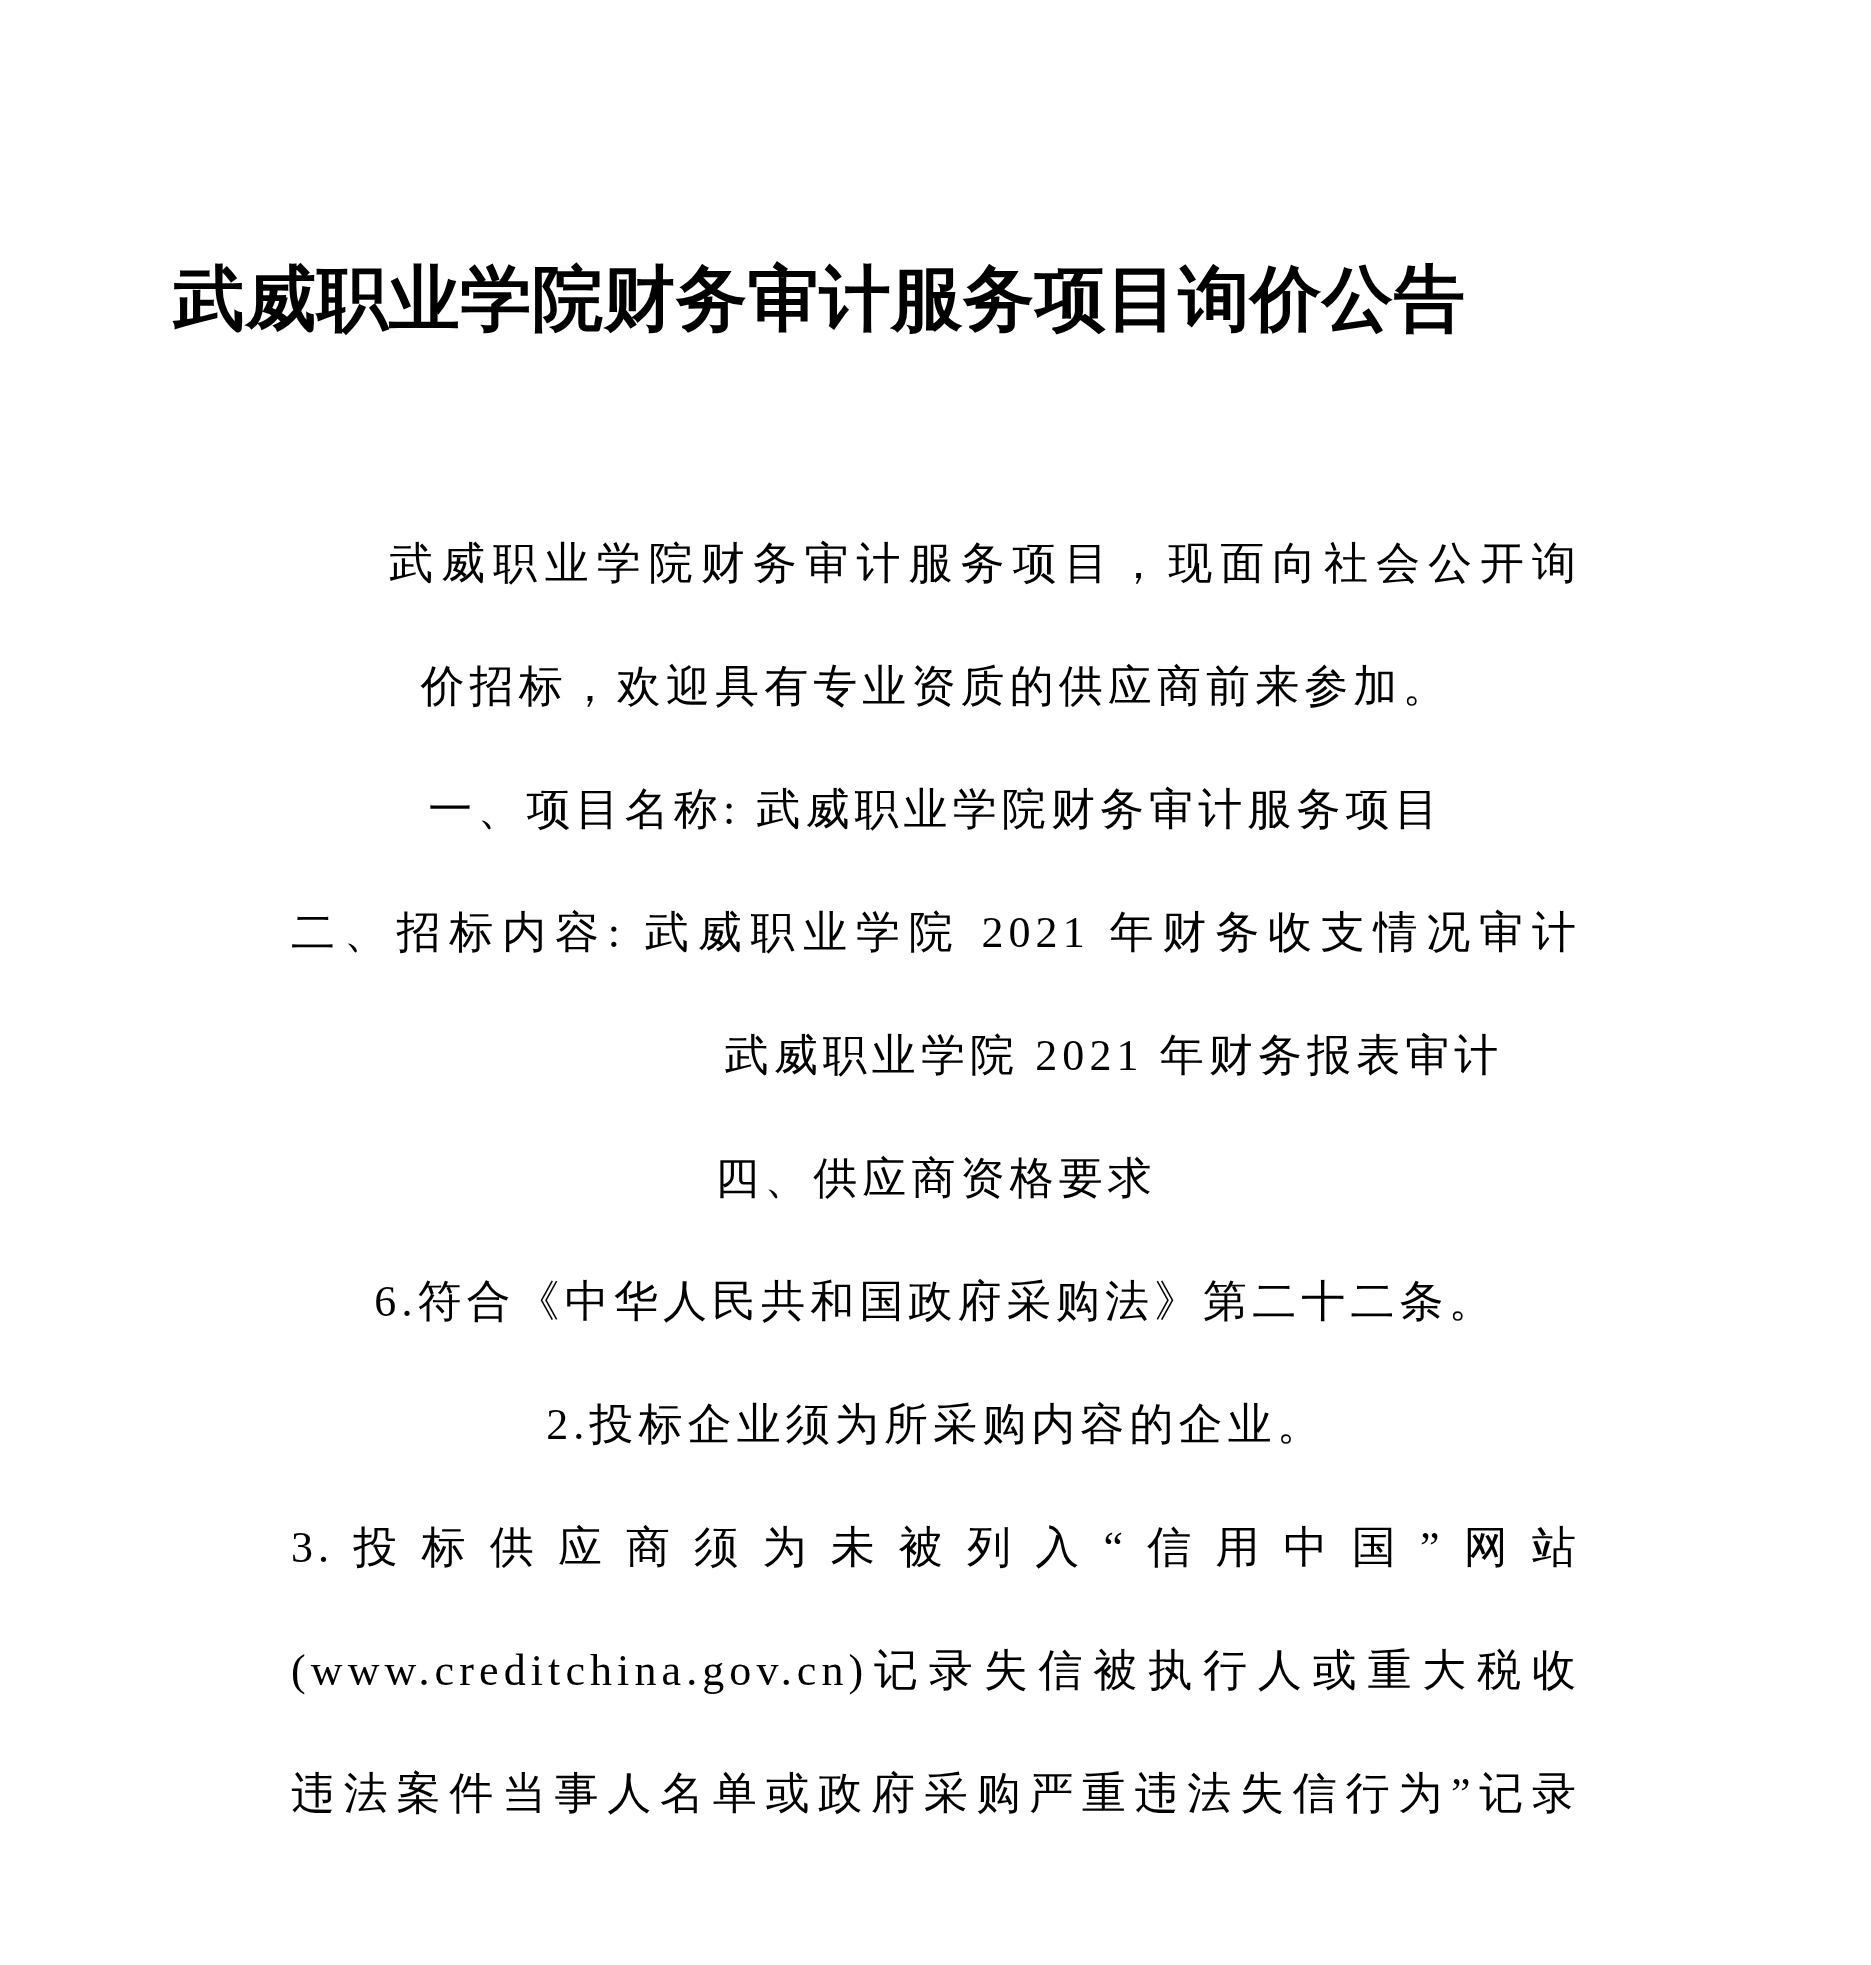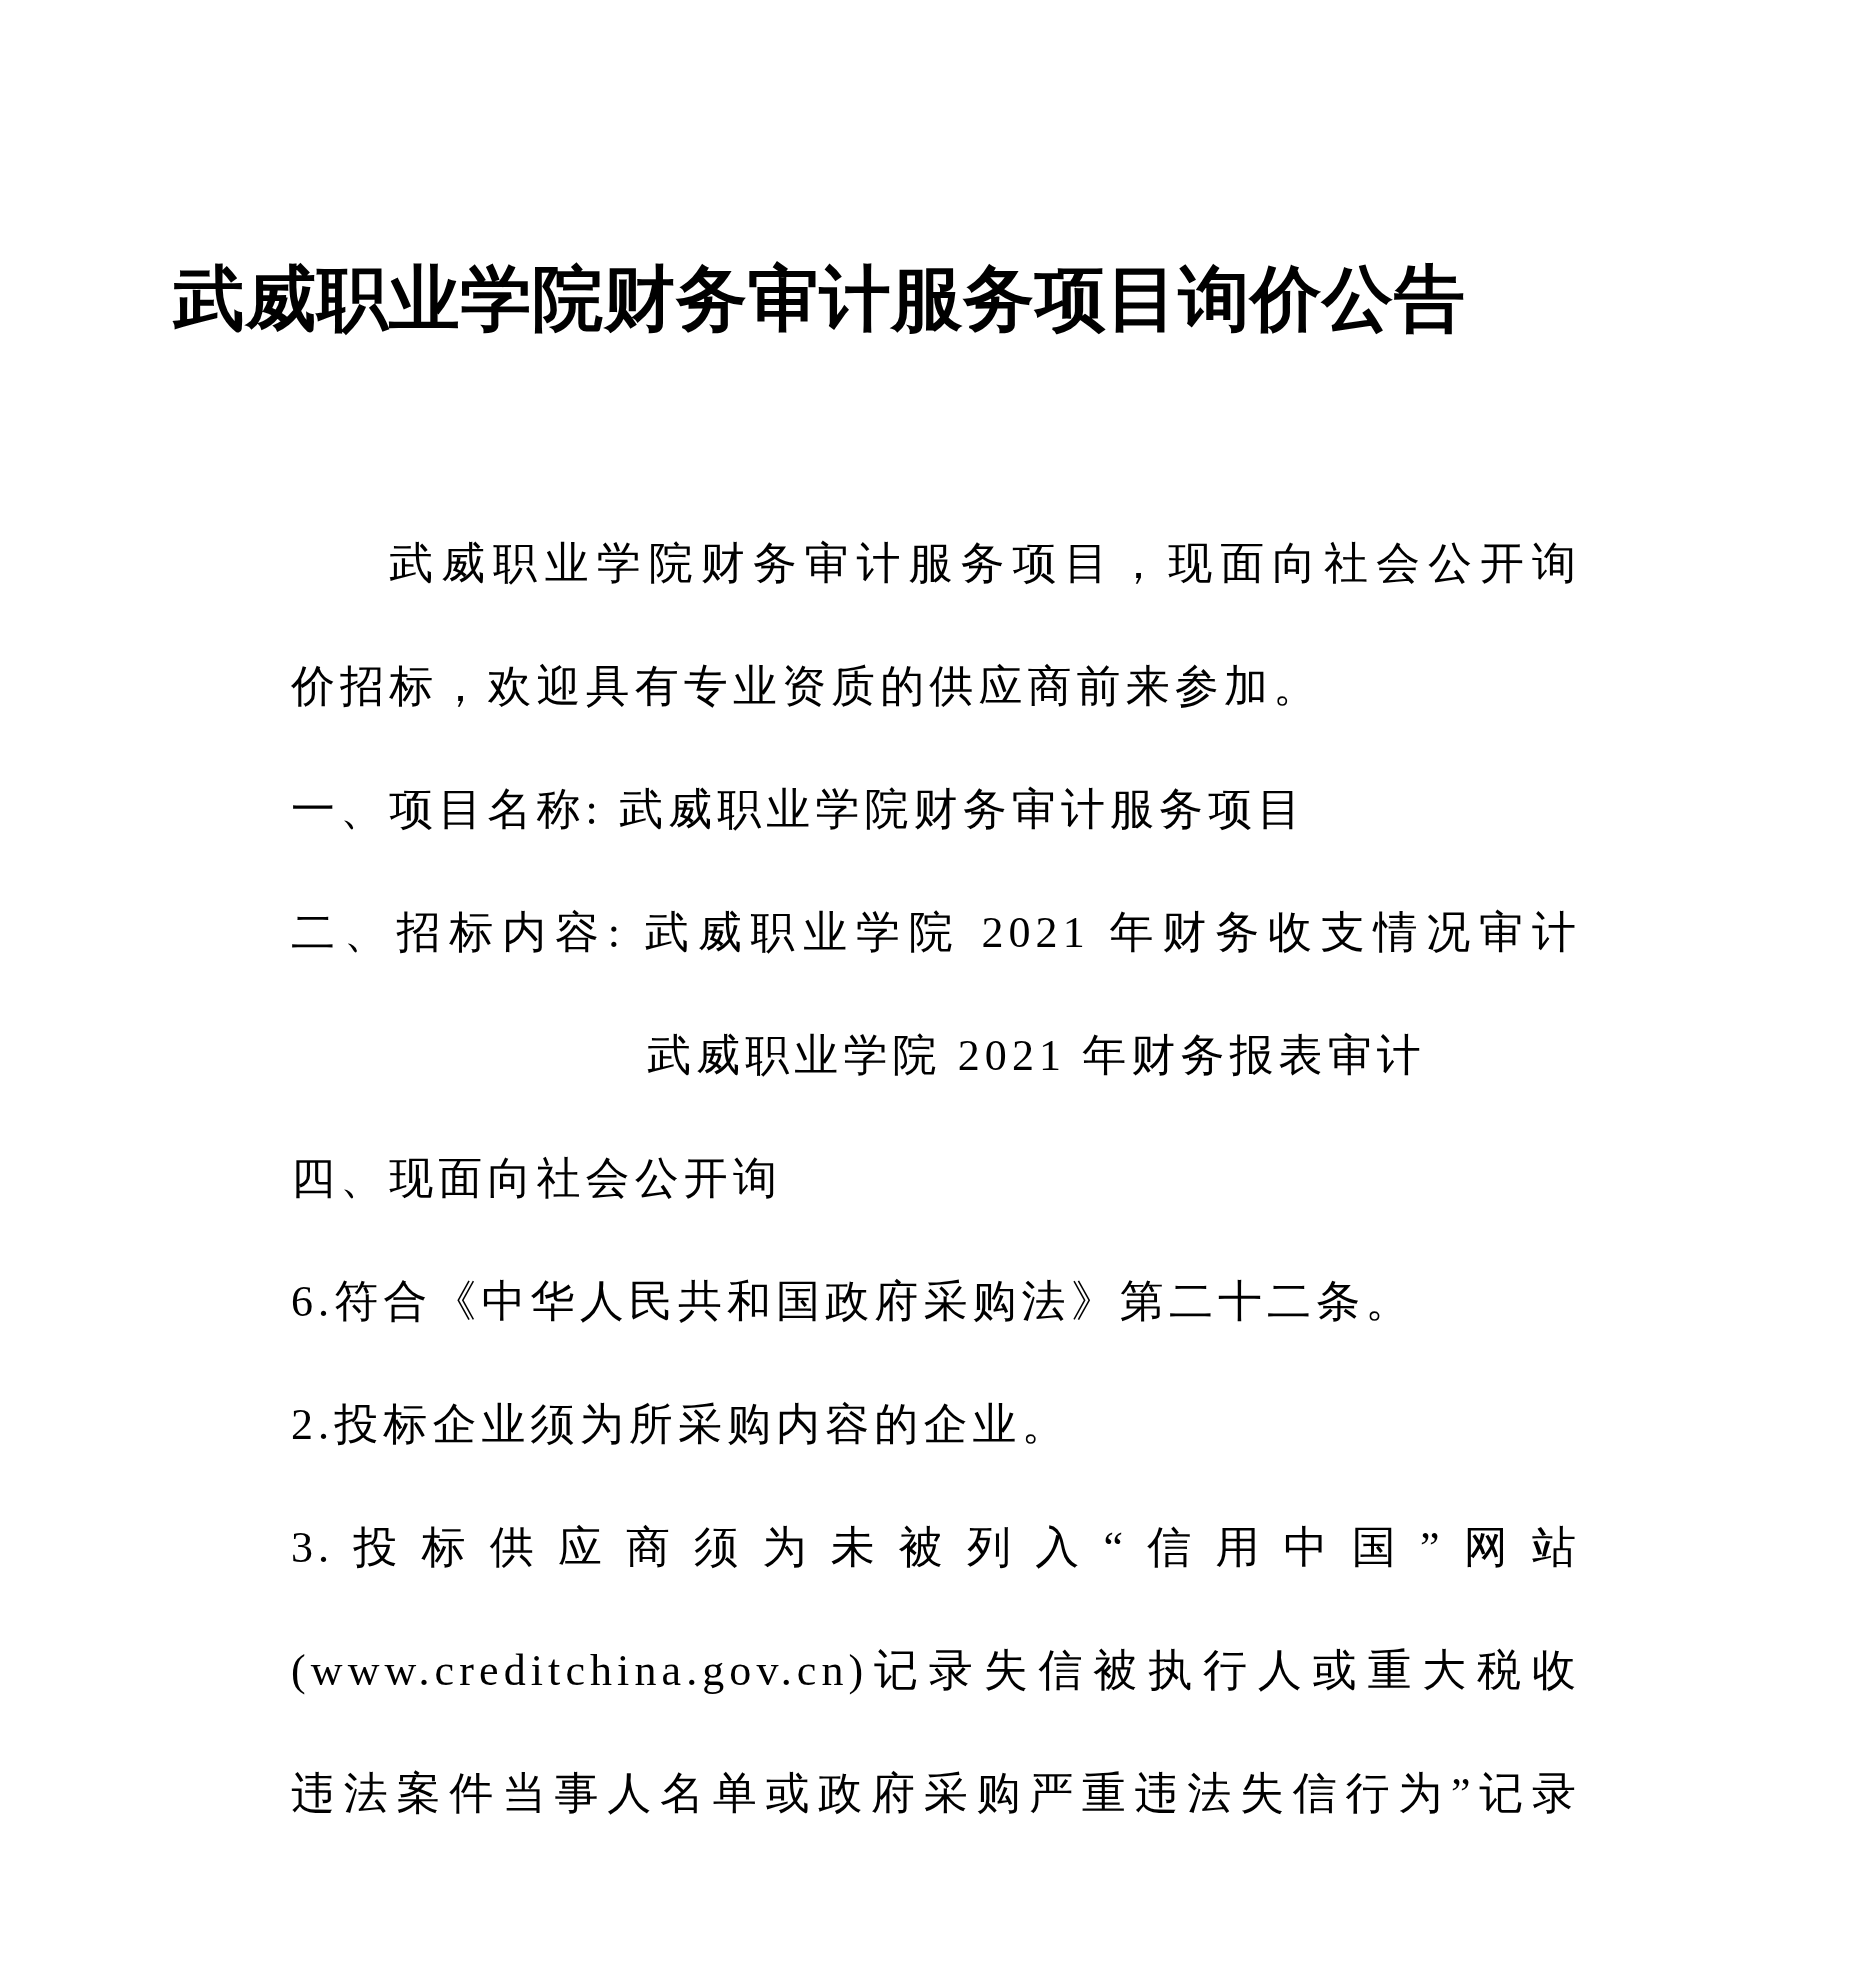--- a/index.html
+++ b/index.html
@@ -30,21 +30,21 @@
     left: 291px;
     width: 1290px;
     font-size: 44px;
     letter-spacing: 5.1px;
     font-weight: normal;
   }
   .line {
     height: 123px;
     line-height: 123px;
     white-space: nowrap;
-    text-align: left;
+    text-align: center;
   }
   
   .line.j {
     white-space: normal;
     text-align: justify;
     text-align-last: justify;
   }
   .line.indent-first { text-indent: 98px; }
   .line.indent-cont  { padding-left: 356px; width: 934px; }
 </style>
@@ -53,21 +53,21 @@
 
 <div class="page">
   <div class="doc-title">武威职业学院财务审计服务项目询价公告</div>
 
   <div class="body-text">
     <div class="line j indent-first">武威职业学院财务审计服务项目，现面向社会公开询</div>
     <div class="line">价招标，欢迎具有专业资质的供应商前来参加。</div>
     <div class="line">一、项目名称: 武威职业学院财务审计服务项目</div>
     <div class="line j">二、招标内容: 武威职业学院 2021 年财务收支情况审计</div>
     <div class="line indent-cont">武威职业学院 2021 年财务报表审计</div>
-    <div class="line">四、现面向社会公开询</div>
+    <div class="line">四、供应商资格要求</div>
     <div class="line">6.符合《中华人民共和国政府采购法》第二十二条。</div>
     <div class="line">2.投标企业须为所采购内容的企业。</div>
     <div class="line j">3.投标供应商须为未被列入“信用中国”网站</div>
     <div class="line j">(www.creditchina.gov.cn)记录失信被执行人或重大税收</div>
     <div class="line j">违法案件当事人名单或政府采购严重违法失信行为”记录</div>
 
   </div>
 </div>
 
 

